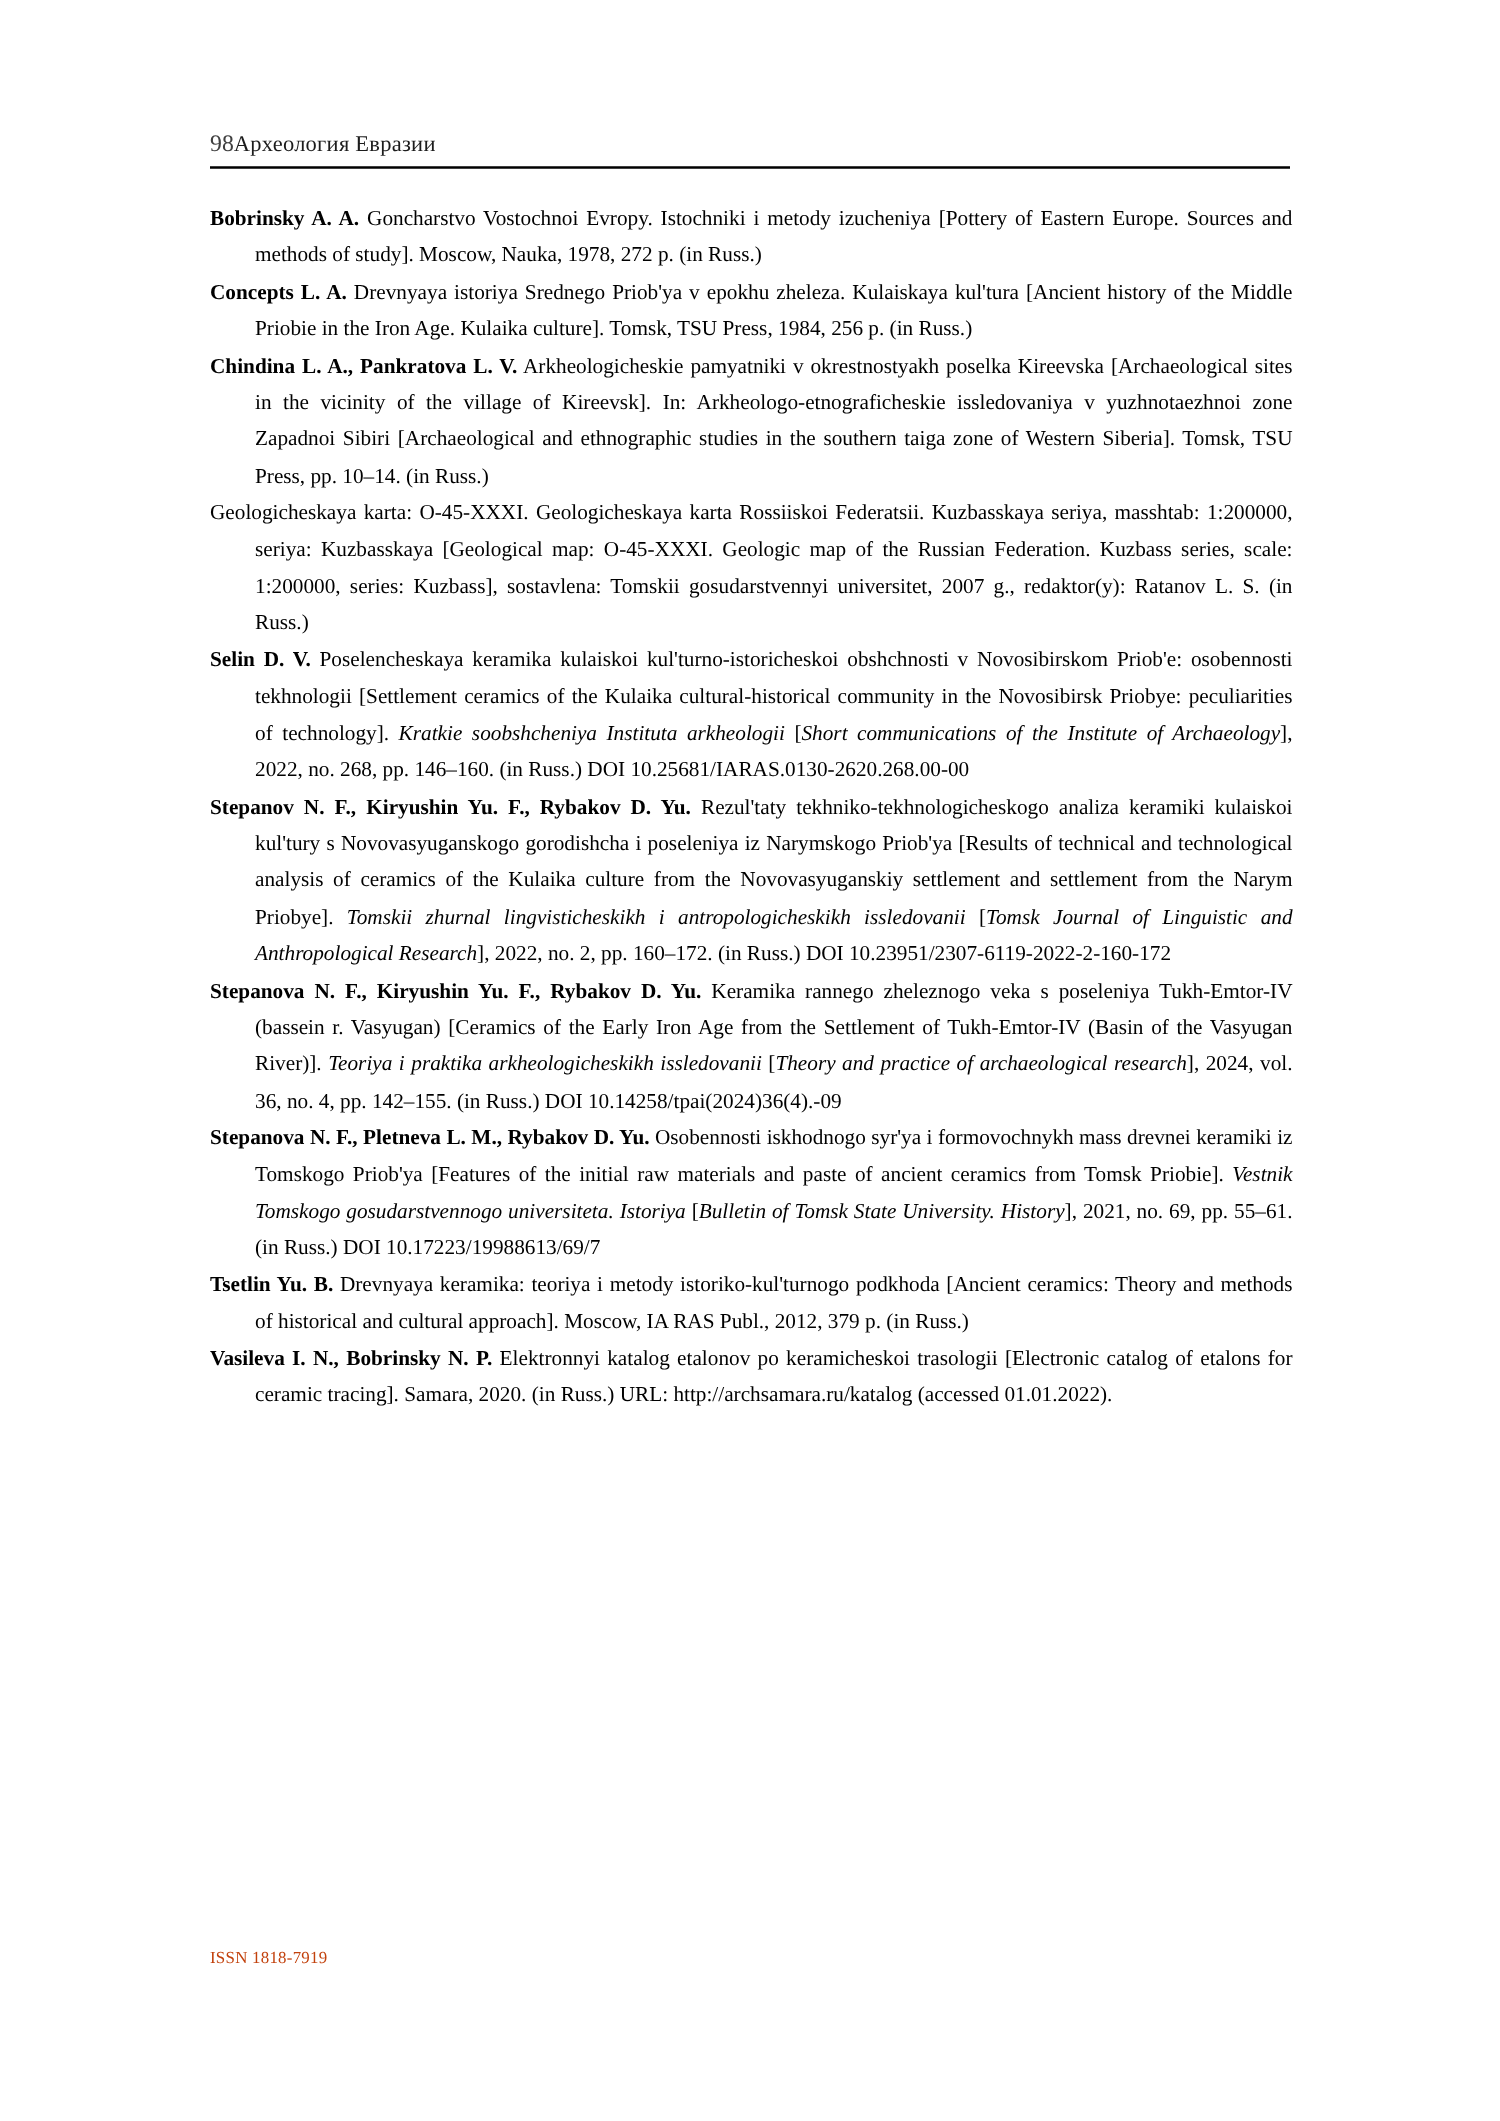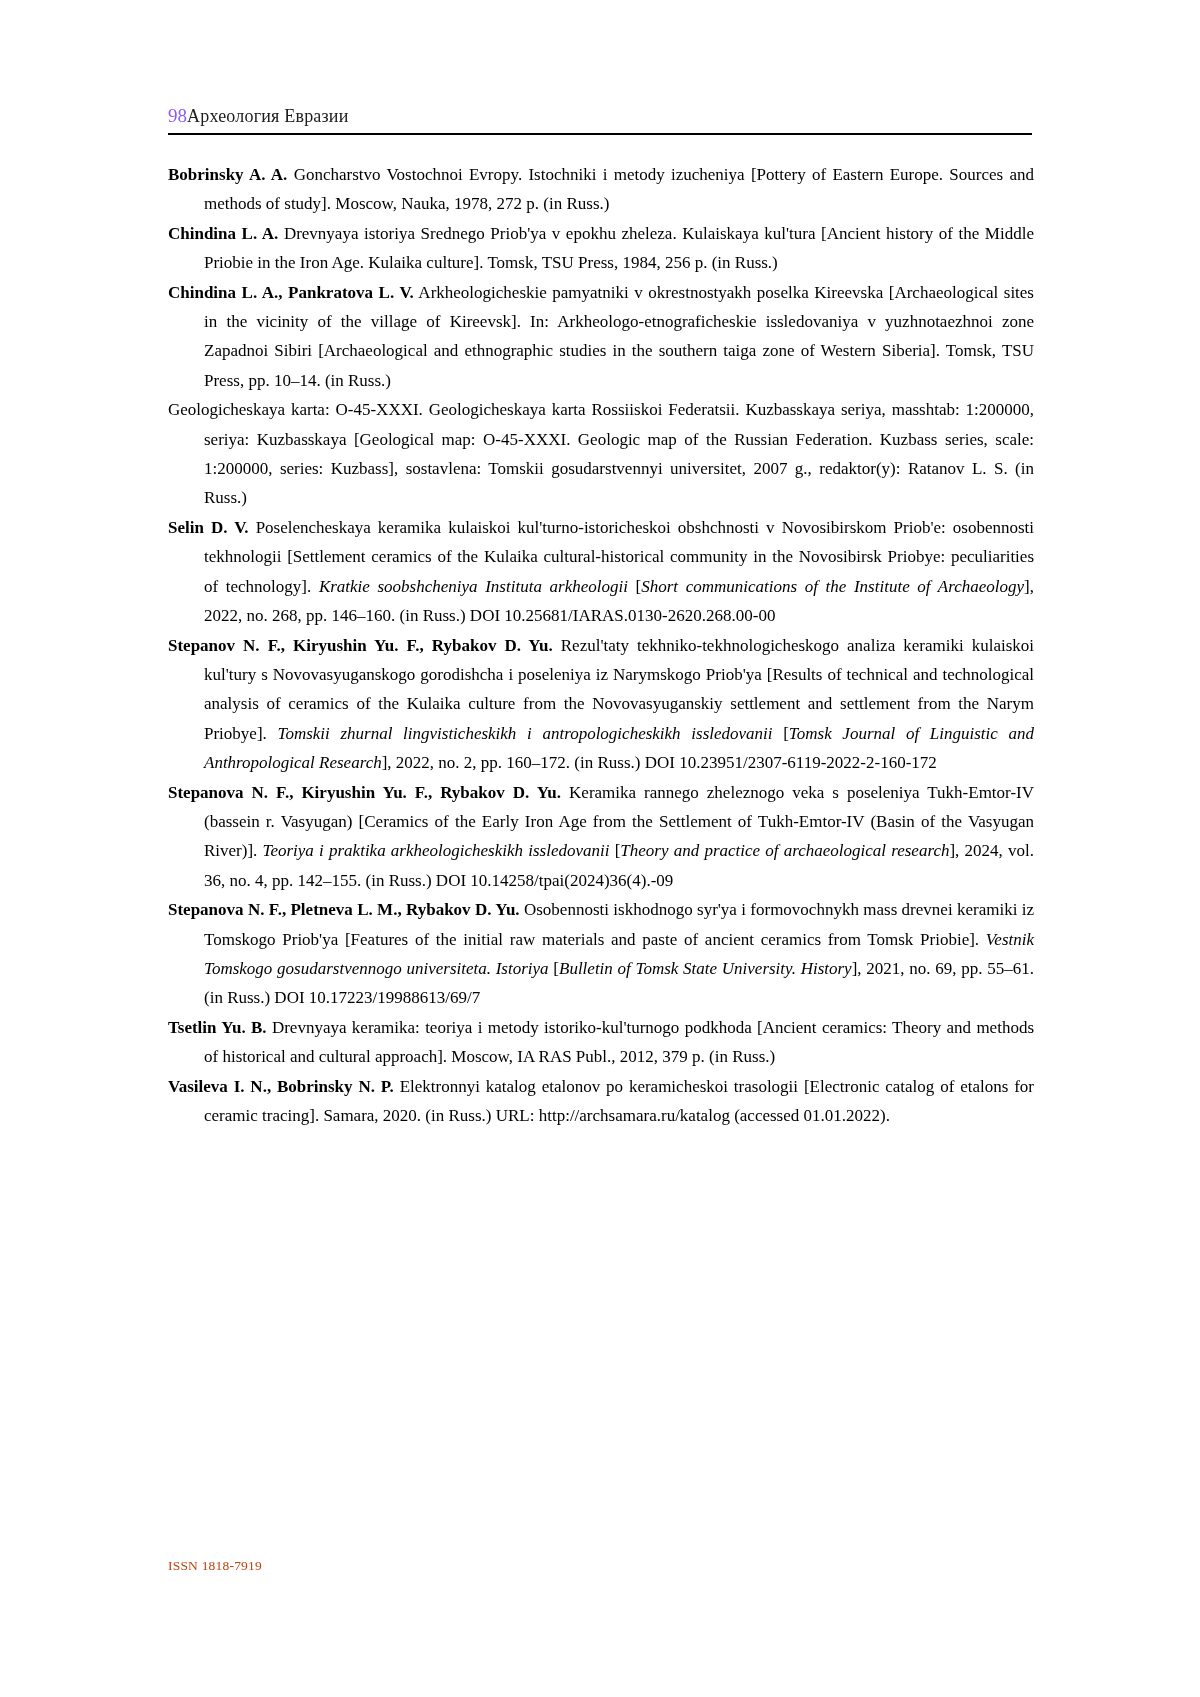--- a/index.html
+++ b/index.html
@@ -26,21 +26,21 @@
     position: absolute;
     left: 168px;
     top: 105px;
     width: 864px;
     display: flex;
     align-items: baseline;
   }
   .header .folio {
     font-size: 19px;
     font-family: "Liberation Serif", serif;
-    color: #8b5cf6;
+    color: #404040;
   }
   .header .journal {
     flex: 1;
     text-align: left;
     font-size: 18px;
     letter-spacing: 0.2px;
     color: #1c1c1c;
     margin-right: 40px;
   }
   .rule {
@@ -94,21 +94,21 @@
 
   <div class="header">
     <div class="folio">98</div>
     <div class="journal">Археология Евразии</div>
   </div>
 
   <div class="rule"></div>
 
   <div class="refs">
       <p class="ref"><b>Bobrinsky A. A.</b> Goncharstvo Vostochnoi Evropy. Istochniki i metody izucheniya [Pottery of Eastern Europe. Sources and methods of study]. Moscow, Nauka, 1978, 272 p. (in Russ.)</p>
-      <p class="ref"><b>Chindina L. A.</b> Drevnyaya istoriya Srednego Priob'ya v epokhu zheleza. Kulaiskaya kul'tura [Ancient history of the Middle Priobie in the Iron Age. Kulaika culture]. Tomsk, TSU Press, 1984, 256 p. (in Russ.)</p>
+      <p class="ref"><b>Concepts L. A.</b> Drevnyaya istoriya Srednego Priob'ya v epokhu zheleza. Kulaiskaya kul'tura [Ancient history of the Middle Priobie in the Iron Age. Kulaika culture]. Tomsk, TSU Press, 1984, 256 p. (in Russ.)</p>
       <p class="ref"><b>Chindina L. A., Pankratova L. V.</b> Arkheologicheskie pamyatniki v okrestnostyakh poselka Kireevska [Archaeological sites in the vicinity of the village of Kireevsk]. In: Arkheologo-etnograficheskie issledovaniya v yuzhnotaezhnoi zone Zapadnoi Sibiri [Archaeological and ethnographic studies in the southern taiga zone of Western Siberia]. Tomsk, TSU Press, pp. 10–14. (in Russ.)</p>
       <p class="ref">Geologicheskaya karta: O-45-XXXI. Geologicheskaya karta Rossiiskoi Federatsii. Kuzbasskaya seriya, masshtab: 1:200000, seriya: Kuzbasskaya [Geological map: O-45-XXXI. Geologic map of the Russian Federation. Kuzbass series, scale: 1:200000, series: Kuzbass], sostavlena: Tomskii gosudarstvennyi universitet, 2007 g., redaktor(y): Ratanov L. S. (in Russ.)</p>
       <p class="ref"><b>Selin D. V.</b> Poselencheskaya keramika kulaiskoi kul'turno-istoricheskoi obshchnosti v Novosibirskom Priob'e: osobennosti tekhnologii [Settlement ceramics of the Kulaika cultural-historical community in the Novosibirsk Priobye: peculiarities of technology]. <i>Kratkie soobshcheniya Instituta arkheologii</i> [<i>Short communications of the Institute of Archaeology</i>], 2022, no. 268, pp. 146–160. (in Russ.) DOI 10.25681/IARAS.0130-2620.268.00-00</p>
       <p class="ref"><b>Stepanov N. F., Kiryushin Yu. F., Rybakov D. Yu.</b> Rezul'taty tekhniko-tekhnologicheskogo analiza keramiki kulaiskoi kul'tury s Novovasyuganskogo gorodishcha i poseleniya iz Narymskogo Priob'ya [Results of technical and technological analysis of ceramics of the Kulaika culture from the Novovasyuganskiy settlement and settlement from the Narym Priobye]. <i>Tomskii zhurnal lingvisticheskikh i antropologicheskikh issledovanii</i> [<i>Tomsk Journal of Linguistic and Anthropological Research</i>], 2022, no. 2, pp. 160–172. (in Russ.) DOI 10.23951/2307-6119-2022-2-160-172</p>
       <p class="ref"><b>Stepanova N. F., Kiryushin Yu. F., Rybakov D. Yu.</b> Keramika rannego zheleznogo veka s poseleniya Tukh-Emtor-IV (bassein r. Vasyugan) [Ceramics of the Early Iron Age from the Settlement of Tukh-Emtor-IV (Basin of the Vasyugan River)]. <i>Teoriya i praktika arkheologicheskikh issledovanii</i> [<i>Theory and practice of archaeological research</i>], 2024, vol. 36, no. 4, pp. 142–155. (in Russ.) DOI 10.14258/tpai(2024)36(4).-09</p>
       <p class="ref"><b>Stepanova N. F., Pletneva L. M., Rybakov D. Yu.</b> Osobennosti iskhodnogo syr'ya i formovochnykh mass drevnei keramiki iz Tomskogo Priob'ya [Features of the initial raw materials and paste of ancient ceramics from Tomsk Priobie]. <i>Vestnik Tomskogo gosudarstvennogo universiteta. Istoriya</i> [<i>Bulletin of Tomsk State University. History</i>], 2021, no. 69, pp. 55–61. (in Russ.) DOI 10.17223/19988613/69/7</p>
       <p class="ref"><b>Tsetlin Yu. B.</b> Drevnyaya keramika: teoriya i metody istoriko-kul'turnogo podkhoda [Ancient ceramics: Theory and methods of historical and cultural approach]. Moscow, IA RAS Publ., 2012, 379 p. (in Russ.)</p>
       <p class="ref"><b>Vasileva I. N., Bobrinsky N. P.</b> Elektronnyi katalog etalonov po keramicheskoi trasologii [Electronic catalog of etalons for ceramic tracing]. Samara, 2020. (in Russ.) URL: http://archsamara.ru/katalog (accessed 01.01.2022).</p>
     </div>
 

